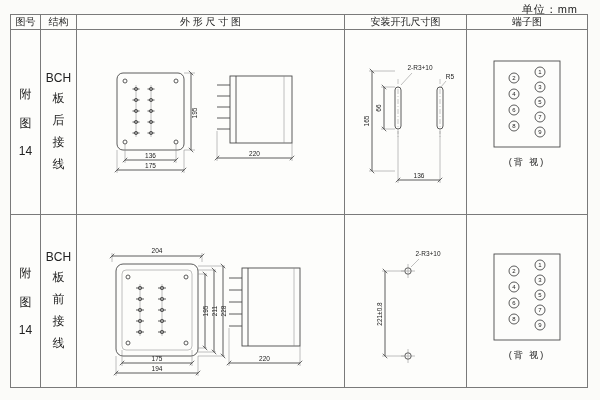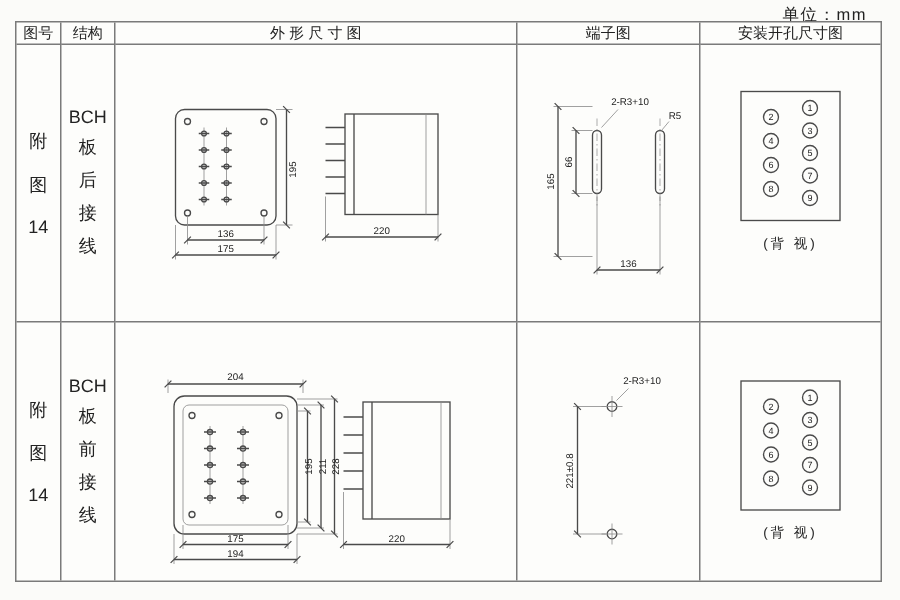--- a/index.html
+++ b/index.html
@@ -50,22 +50,22 @@
 </svg>
 
 <div class="page">
   <div class="unit">单位：mm</div>
 
   <div class="tbl">
 
     <div class="cell hdr">图号</div>
     <div class="cell hdr">结构</div>
     <div class="cell hdr">外 形 尺 寸 图</div>
+    <div class="cell hdr">安装开孔尺寸图</div>
     <div class="cell hdr">端子图</div>
-    <div class="cell hdr">安装开孔尺寸图</div>
 
     <div class="cell vert fig">
       <span>附</span>
       <span>图</span>
       <span>14</span>
     </div>
     <div class="cell vert struct">
       <span>BCH</span>
       <span>板</span>
       <span>后</span>

